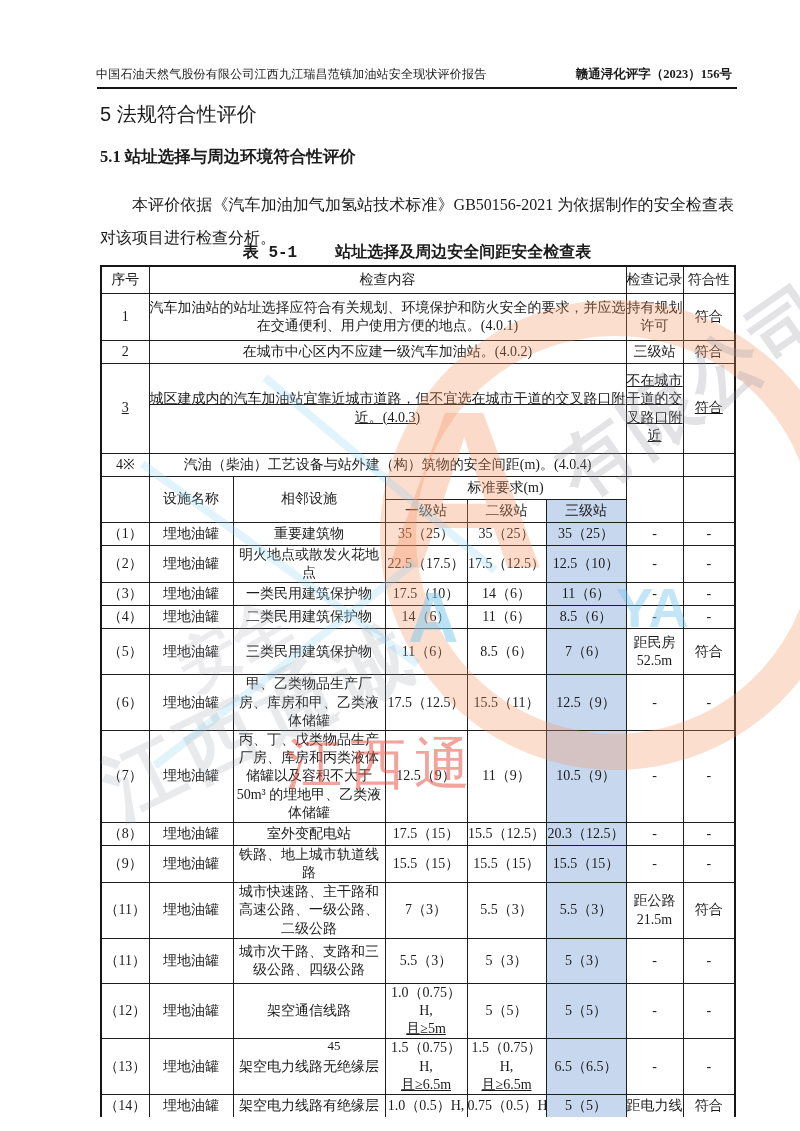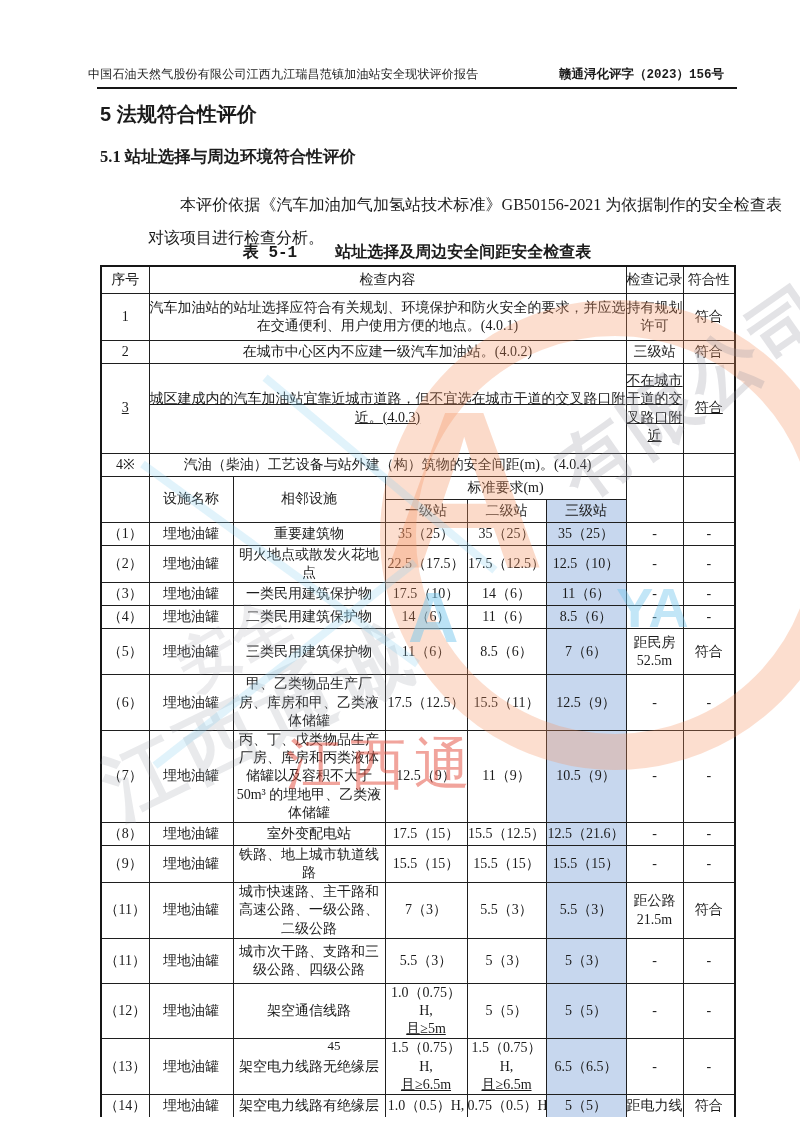--- a/index.html
+++ b/index.html
@@ -2,32 +2,32 @@
 <html><head>
 <meta charset="utf-8">
 <style>
   html,body{margin:0;padding:0;}
   body{
     width:800px;height:1131px;position:relative;background:#ffffff;
     font-family:"Liberation Serif","DejaVu Serif",serif;color:#1b1b1b;
     overflow:hidden;
   }
   
-  .page-header{position:absolute;top:66px;left:88px;width:636px;display:flex;
-    justify-content:space-between;align-items:flex-start;z-index:2;font-family:Liberation Mono, monospace;}
+  .page-header{position:absolute;top:66px;left:96px;width:636px;display:flex;
+    justify-content:space-between;align-items:flex-start;z-index:2;}
   .ph-left{font-size:12px;letter-spacing:0.2px;}
   .ph-right{font-size:12.5px;font-weight:bold;white-space:nowrap;}
   .header-rule{position:absolute;top:87px;left:97px;width:640px;height:0;
     border-top:2px solid #161616;z-index:2;}
   
   .h1{position:absolute;top:101px;left:100px;font-family:"Liberation Sans","DejaVu Sans",sans-serif;
-    font-size:20px;font-weight:bold;z-index:2;}
+    font-size:20px;font-weight:normal;z-index:2;}
   .h2{position:absolute;top:146px;left:100px;font-size:16.5px;font-weight:bold;z-index:2;}
   .para{position:absolute;top:172px;left:100px;width:634px;font-size:16px;line-height:33px;
-    text-indent:2em;text-align:justify;z-index:2;margin-left:48px;}
+    text-indent:2em;text-align:justify;z-index:2;}
   .caption{position:absolute;top:242px;left:100px;width:634px;text-align:center;
     font-size:16px;font-weight:bold;z-index:2;font-family:Liberation Mono, monospace;}
   .caption .cap-label{margin-right:38px;}
   
   table.check{position:absolute;top:265px;left:100px;width:634px;border-collapse:collapse;
     table-layout:fixed;z-index:2;border:2px solid #161616;border-bottom:none;}
   table.check td{border:1px solid #1f1f1f;text-align:center;vertical-align:middle;
     padding:0;font-size:14px;line-height:1.3;overflow:hidden;}
   td.c-rel{font-size:13.5px;}
   td.c-v{font-size:13px;white-space:nowrap;}
@@ -211,21 +211,21 @@
       <td class="c-v hl">10.5（9）</td>
       <td class="c-rec">-</td>
       <td class="c-conf">-</td>
     </tr>
     <tr class="h22">
       <td>（8）</td>
       <td>埋地油罐</td>
       <td class="c-rel">室外变配电站</td>
       <td class="c-v">17.5（15）</td>
       <td class="c-v">15.5（12.5）</td>
-      <td class="c-v hl">12.5（21.6）</td>
+      <td class="c-v hl">20.3（12.5）</td>
       <td class="c-rec">-</td>
       <td class="c-conf">-</td>
     </tr>
     <tr class="h22">
       <td>（9）</td>
       <td>埋地油罐</td>
       <td class="c-rel">铁路、地上城市轨道线路</td>
       <td class="c-v">15.5（15）</td>
       <td class="c-v">15.5（15）</td>
       <td class="c-v hl">15.5（15）</td>

